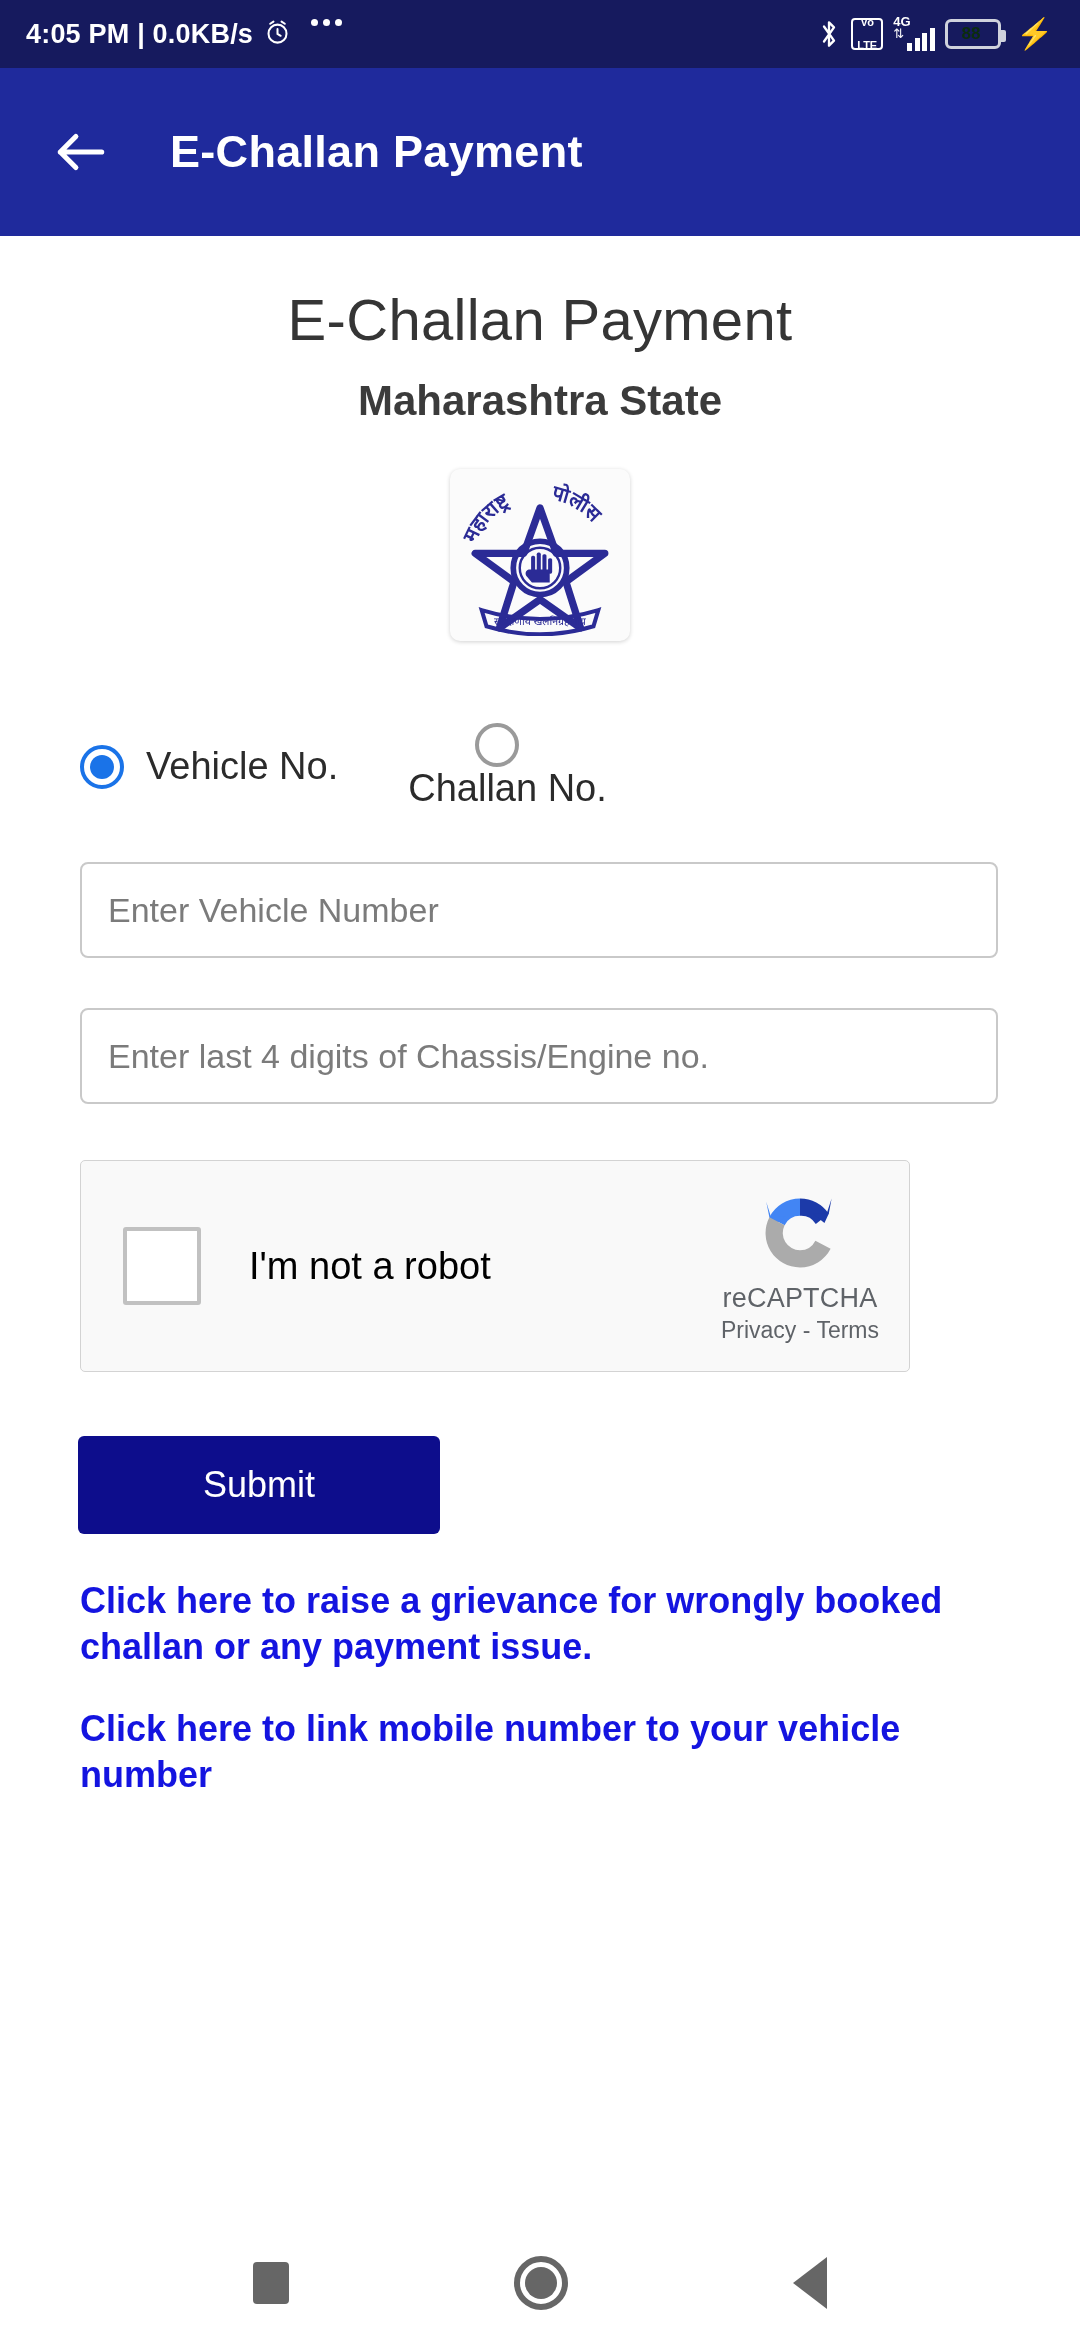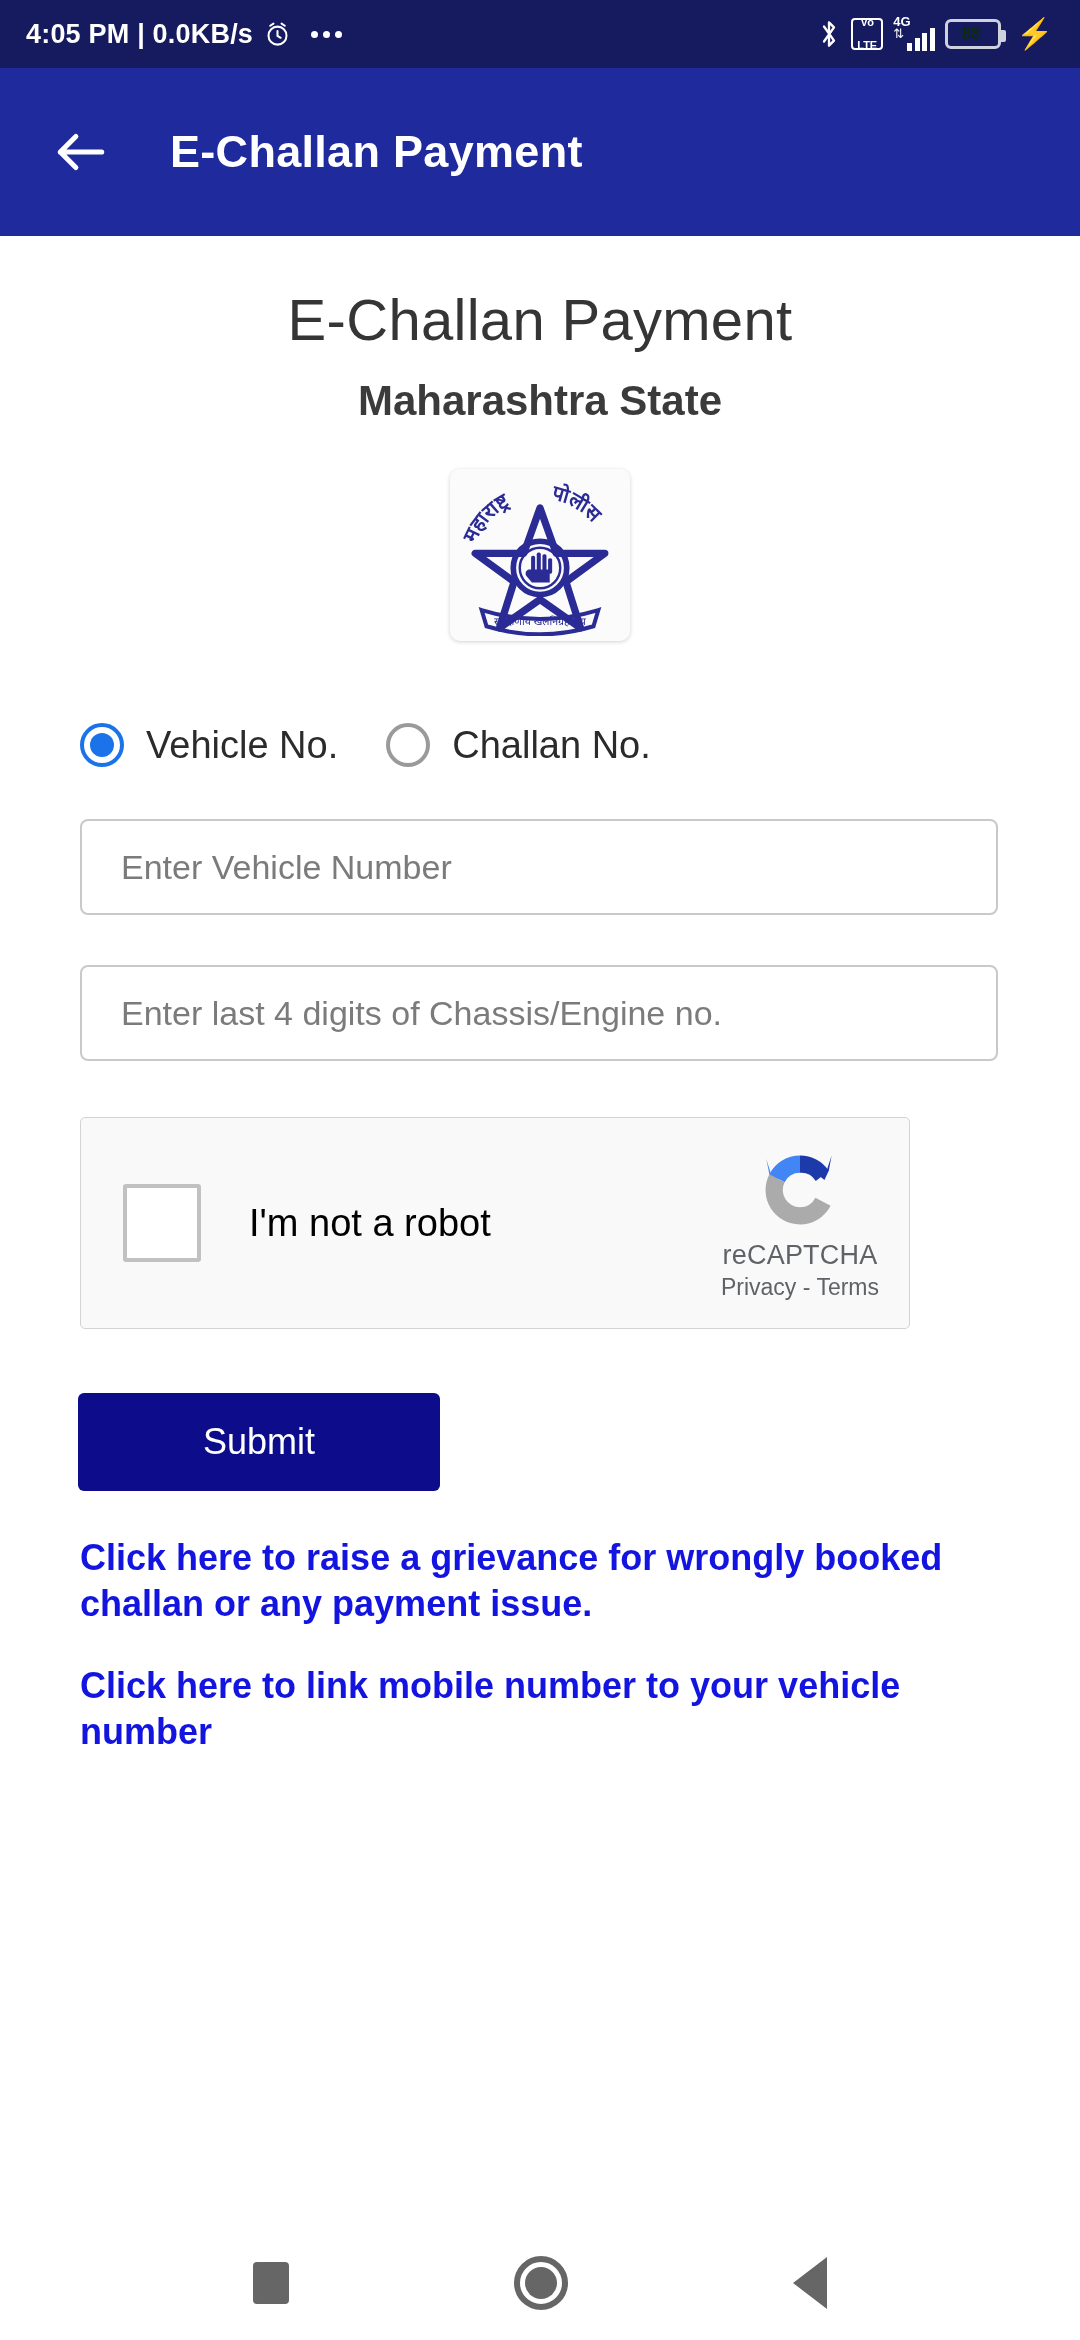--- a/index.html
+++ b/index.html
@@ -11,21 +11,21 @@
   }
   .phone { position:relative; width:1080px; height:2340px; background:#fff; }
 
   
   .status-bar {
     position:absolute; top:0; left:0; width:1080px; height:68px;
     background:#161a5e; color:#fff;
     display:flex; align-items:center; justify-content:space-between;
     padding:0 26px;
   }
-  .sb-left { display:flex; align-items:center; gap:11px; }
+  .sb-left { display:flex; gap:11px; }
   .sb-time { font-size:27px; font-weight:bold; letter-spacing:0.2px; white-space:nowrap; }
   .alarm-ico { width:27px; height:27px; flex:none; }
   .dots-ico { display:flex; gap:5px; margin-left:9px; }
   .dots-ico i { width:7px; height:7px; border-radius:50%; background:#fff; display:block; }
   .sb-right { display:flex; align-items:center; gap:10px; }
   .bt-ico { width:24px; height:30px; }
   .volte-box {
     width:32px; height:32px; border:2px solid #fff; border-radius:4px;
     display:flex; flex-direction:column; align-items:center; justify-content:center;
     line-height:1; font-size:11px; font-weight:bold;gap:12px;
@@ -70,34 +70,34 @@
 
   .logo-wrap { display:flex; justify-content:center; margin-top:44px; }
   .logo-card {
     width:180px; height:172px; background:#fbfbfb; border-radius:10px;
     box-shadow:0 1px 4px rgba(0,0,0,.18);
     display:flex; align-items:center; justify-content:center; overflow:hidden;
   }
 
   .radio-row { display:flex; align-items:center; margin:82px 0 0 80px; }
   .radio-item { display:flex; align-items:center; }
-  .radio-item + .radio-item { margin-left:48px; }
+  .radio-item + .radio-item { margin-left:48px;flex-direction:column; }
   .radio-outer {
     width:44px; height:44px; border-radius:50%; border:4px solid #9a9a9a;
     display:flex; align-items:center; justify-content:center; flex:none;
   }
   .radio-outer.on { border-color:#1a73e8; }
   .radio-dot { width:24px; height:24px; border-radius:50%; background:#1a73e8; }
   .radio-label { font-size:38px; color:#2b2b2b; margin-left:22px; white-space:nowrap; }
 
   .field {
     display:block; width:918px; height:96px; margin:52px auto 0 80px;
     border:2px solid #c9c9c9; border-radius:8px; background:#fff;
     font-family:"Liberation Sans", sans-serif; font-size:34px; color:#2b2b2b;
-    padding:0 39px; outline:none;
+    padding:0 26px; outline:none;
   }
   .field::placeholder { color:#7b7b7b; }
   .field.two { margin-top:50px; }
 
   
   .recaptcha {
     position:relative; width:830px; height:212px; margin:56px 0 0 80px;
     background:#f9f9f9; border:1px solid #d3d3d3; border-radius:5px;
     display:flex; align-items:center;
   }

